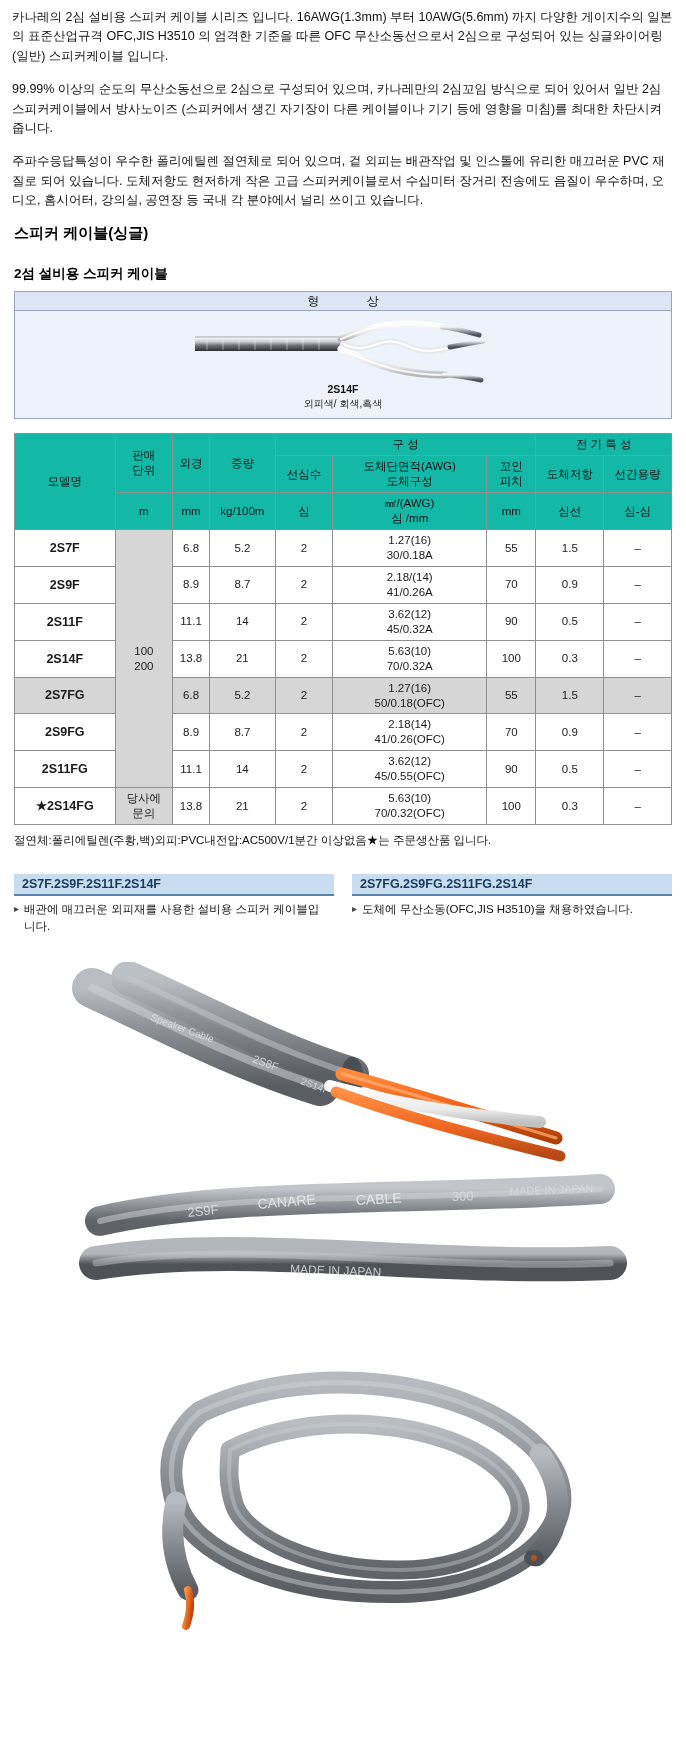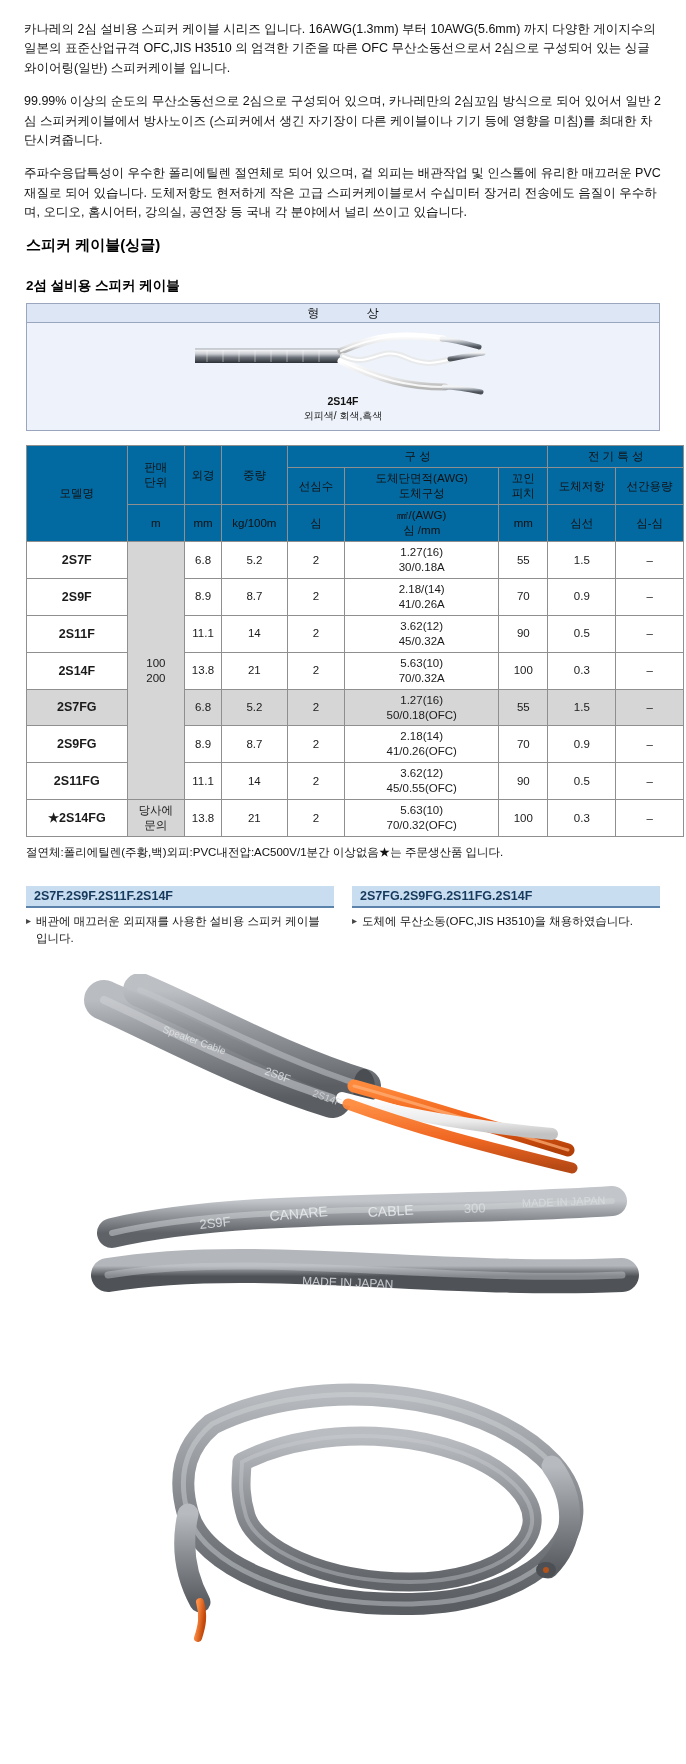--- a/index.html
+++ b/index.html
@@ -3,21 +3,21 @@
 <meta charset="utf-8">
 <style>
   * { box-sizing: border-box; }
   body {
     margin: 0;
     width: 686px;
     background: #ffffff;
     font-family: "Liberation Sans", sans-serif;
     color: #1a1a1a;
   }
-  .page { width: 686px; padding: 12px; position: relative; }
+  .page { width: 686px; padding: 0; position: relative; }
 
   
   .intro { padding: 8px 12px 0 12px; }
   .intro p {
     margin: 0 0 14px 0;
     font-size: 12.5px;
     line-height: 1.55;
     color: #111;
   }
 
@@ -81,21 +81,21 @@
     font-size: 11.5px;
   }
   table.spec th, table.spec td {
     border: 1px solid #8f8f8f;
     text-align: center;
     vertical-align: middle;
     padding: 3px 2px;
     line-height: 1.3;
   }
   table.spec thead th {
-    background: #0369a1;
+    background: #14b8a6;
     font-weight: normal;
     color: #111;
   }
   table.spec thead th.model {
     letter-spacing: 0;
   }
   table.spec tbody td { background: #ffffff; height: 34px; }
   table.spec tbody tr.alt td { background: #d6d6d6; }
   table.spec td.model-cell { font-weight: bold; font-size: 12.5px; }
   table.spec td.unit-cell { background: #d6d6d6; font-size: 11.5px; }

